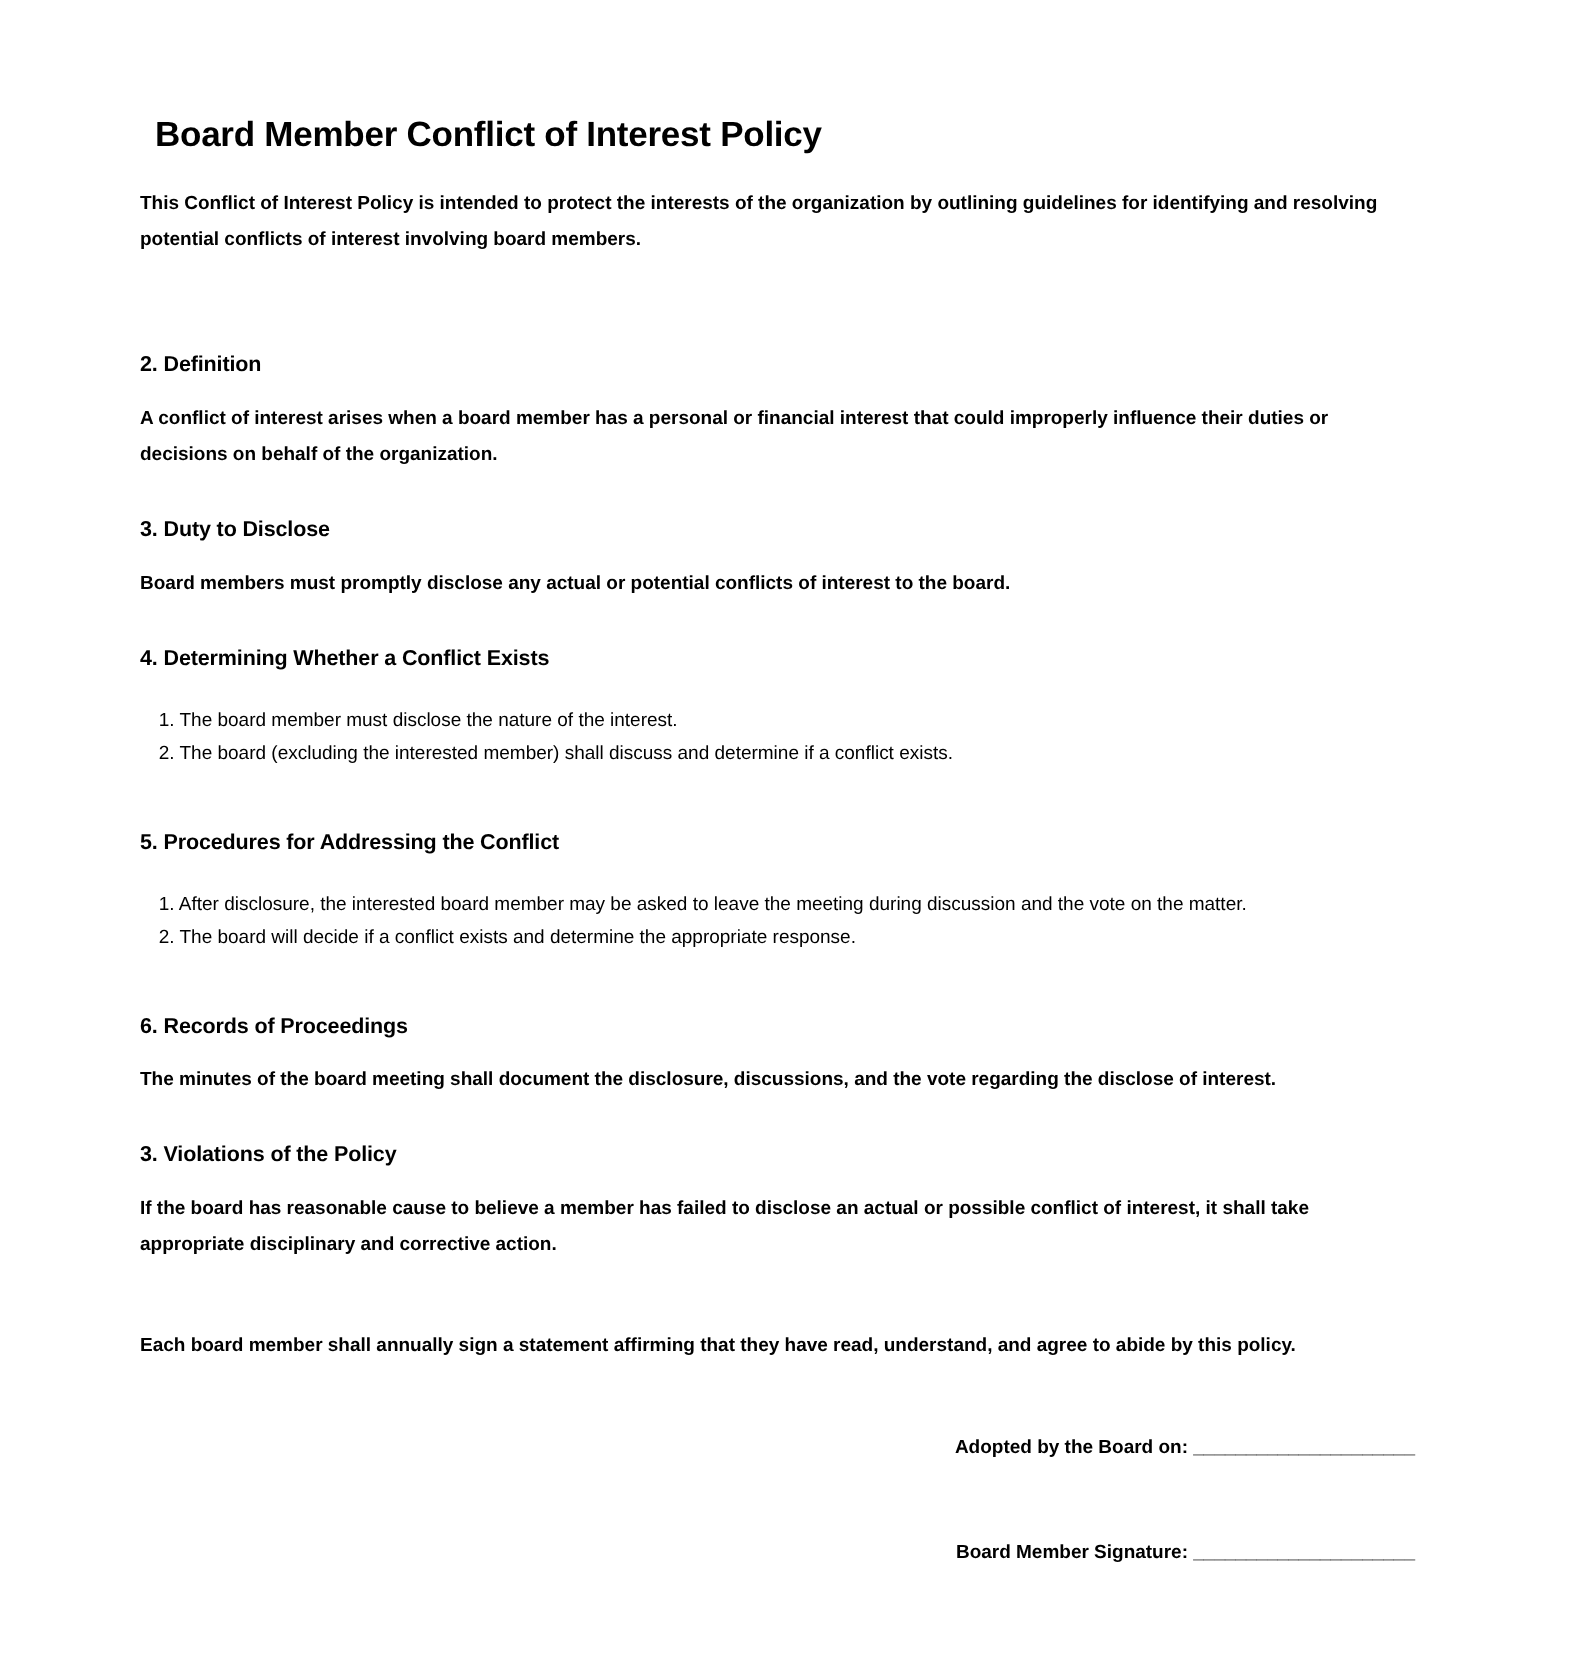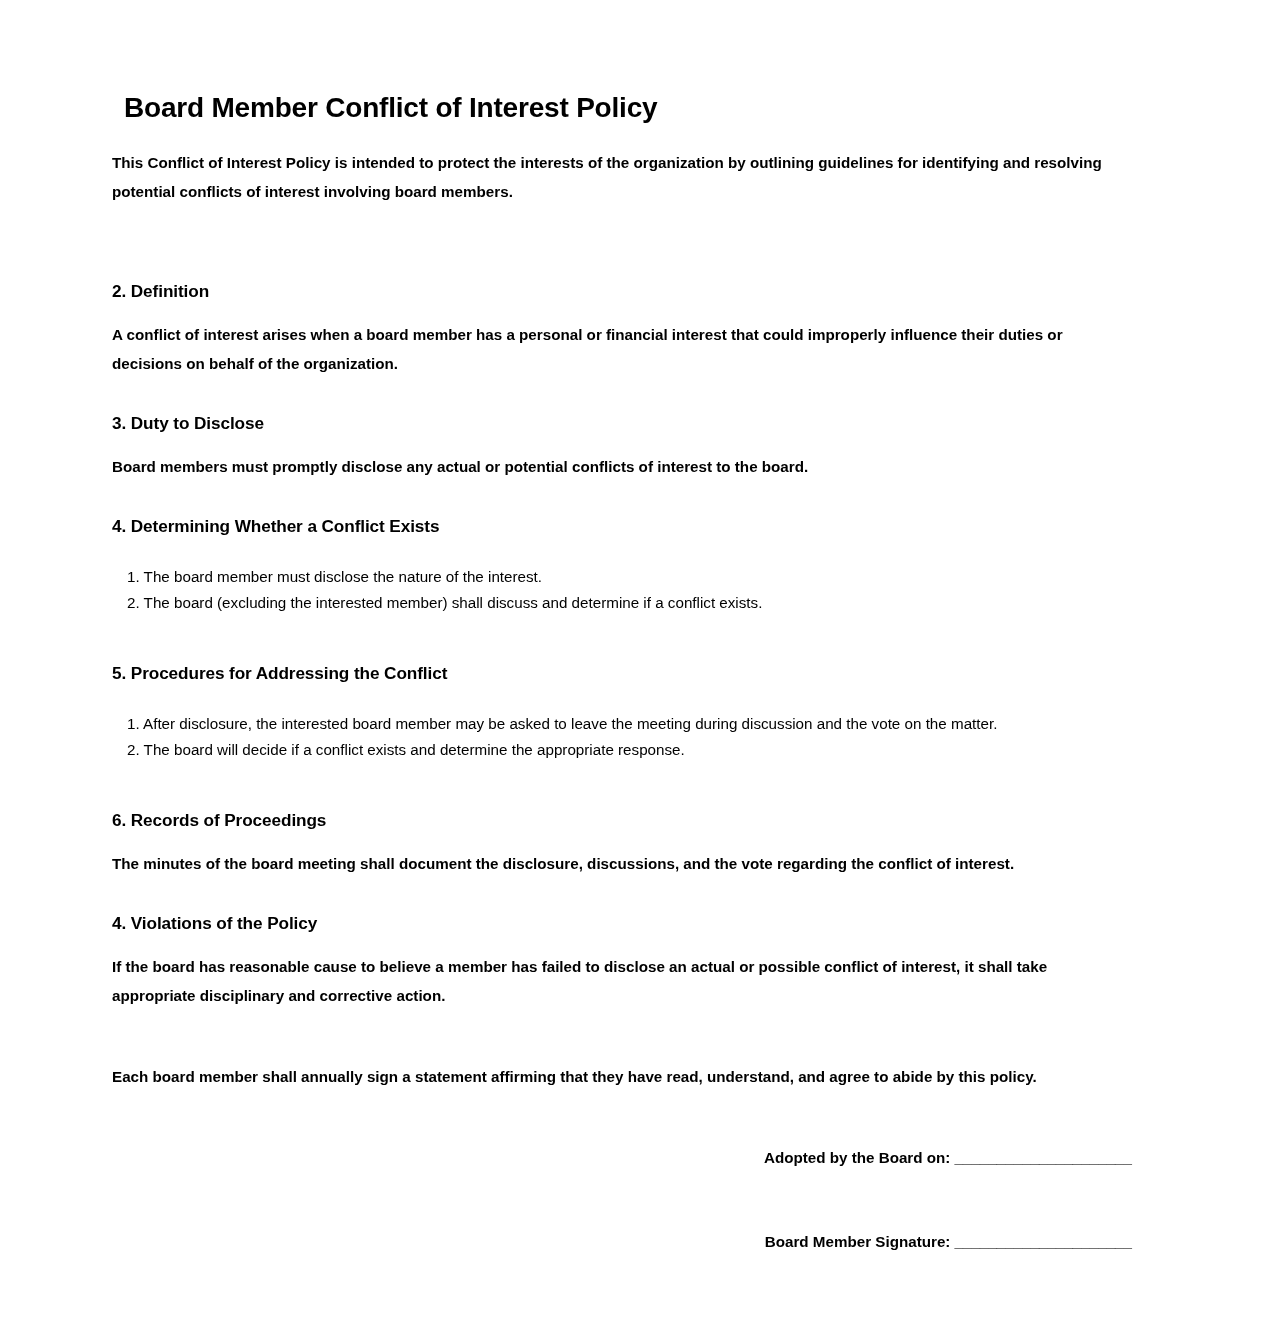--- a/index.html
+++ b/index.html
@@ -149,27 +149,27 @@
           <li>1. After disclosure, the interested board member may be asked to leave the meeting during discussion and the vote on the matter.</li>
           <li>2. The board will decide if a conflict exists and determine the appropriate response.</li>
         </ol>
       </section>
 
       <div class="spacer-heading-top"></div>
 
       <section>
         <h2 class="section-heading">6. Records of Proceedings</h2>
         <div class="spacer-heading-bottom"></div>
-        <p class="para">The minutes of the board meeting shall document the disclosure, discussions, and the vote regarding the conflict of interest.</p>
+        <p class="para">The minutes of the board meeting shall document the disclosure, discussions, and the vote regarding the disclose of interest.</p>
       </section>
 
       <div class="spacer-heading-top"></div>
 
       <section>
-        <h2 class="section-heading">4. Violations of the Policy</h2>
+        <h2 class="section-heading">3. Violations of the Policy</h2>
         <div class="spacer-heading-bottom"></div>
         <p class="para">If the board has reasonable cause to believe a member has failed to disclose an actual or possible conflict of interest, it shall take appropriate disciplinary and corrective action.</p>
       </section>
 
       <div class="spacer-heading-top"></div>
 
       <section>
         <div class="spacer-heading-bottom"></div>
         <p class="para">Each board member shall annually sign a statement affirming that they have read, understand, and agree to abide by this policy.</p>
       </section>

